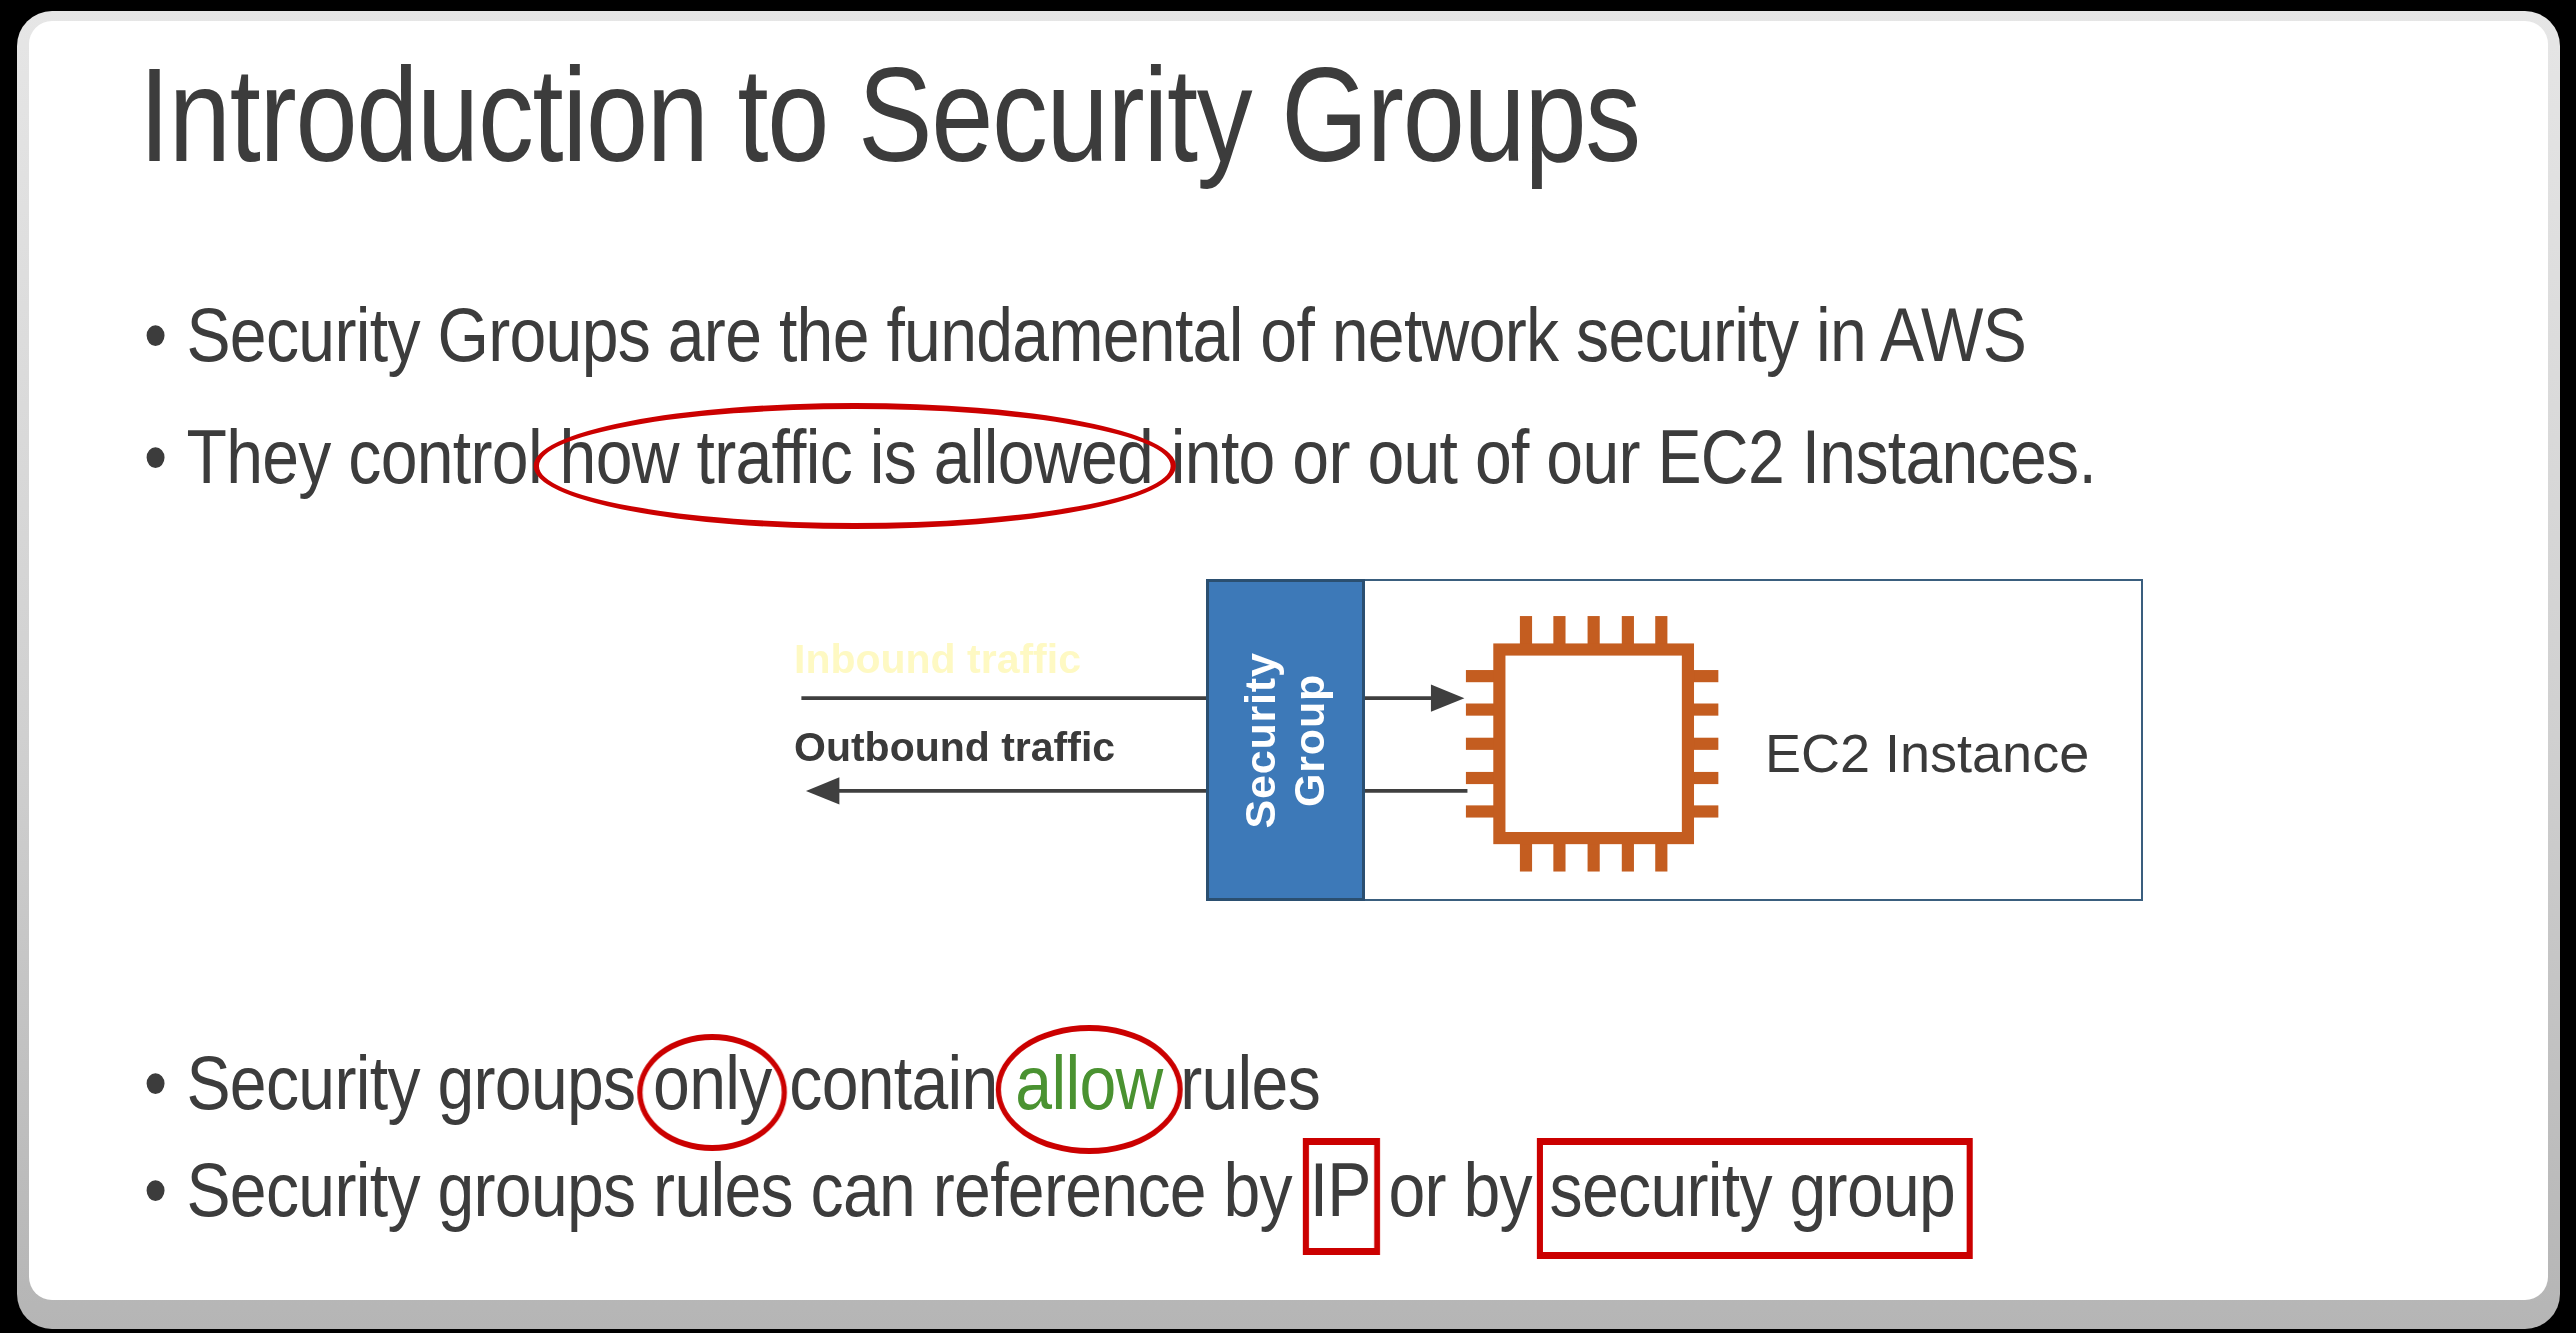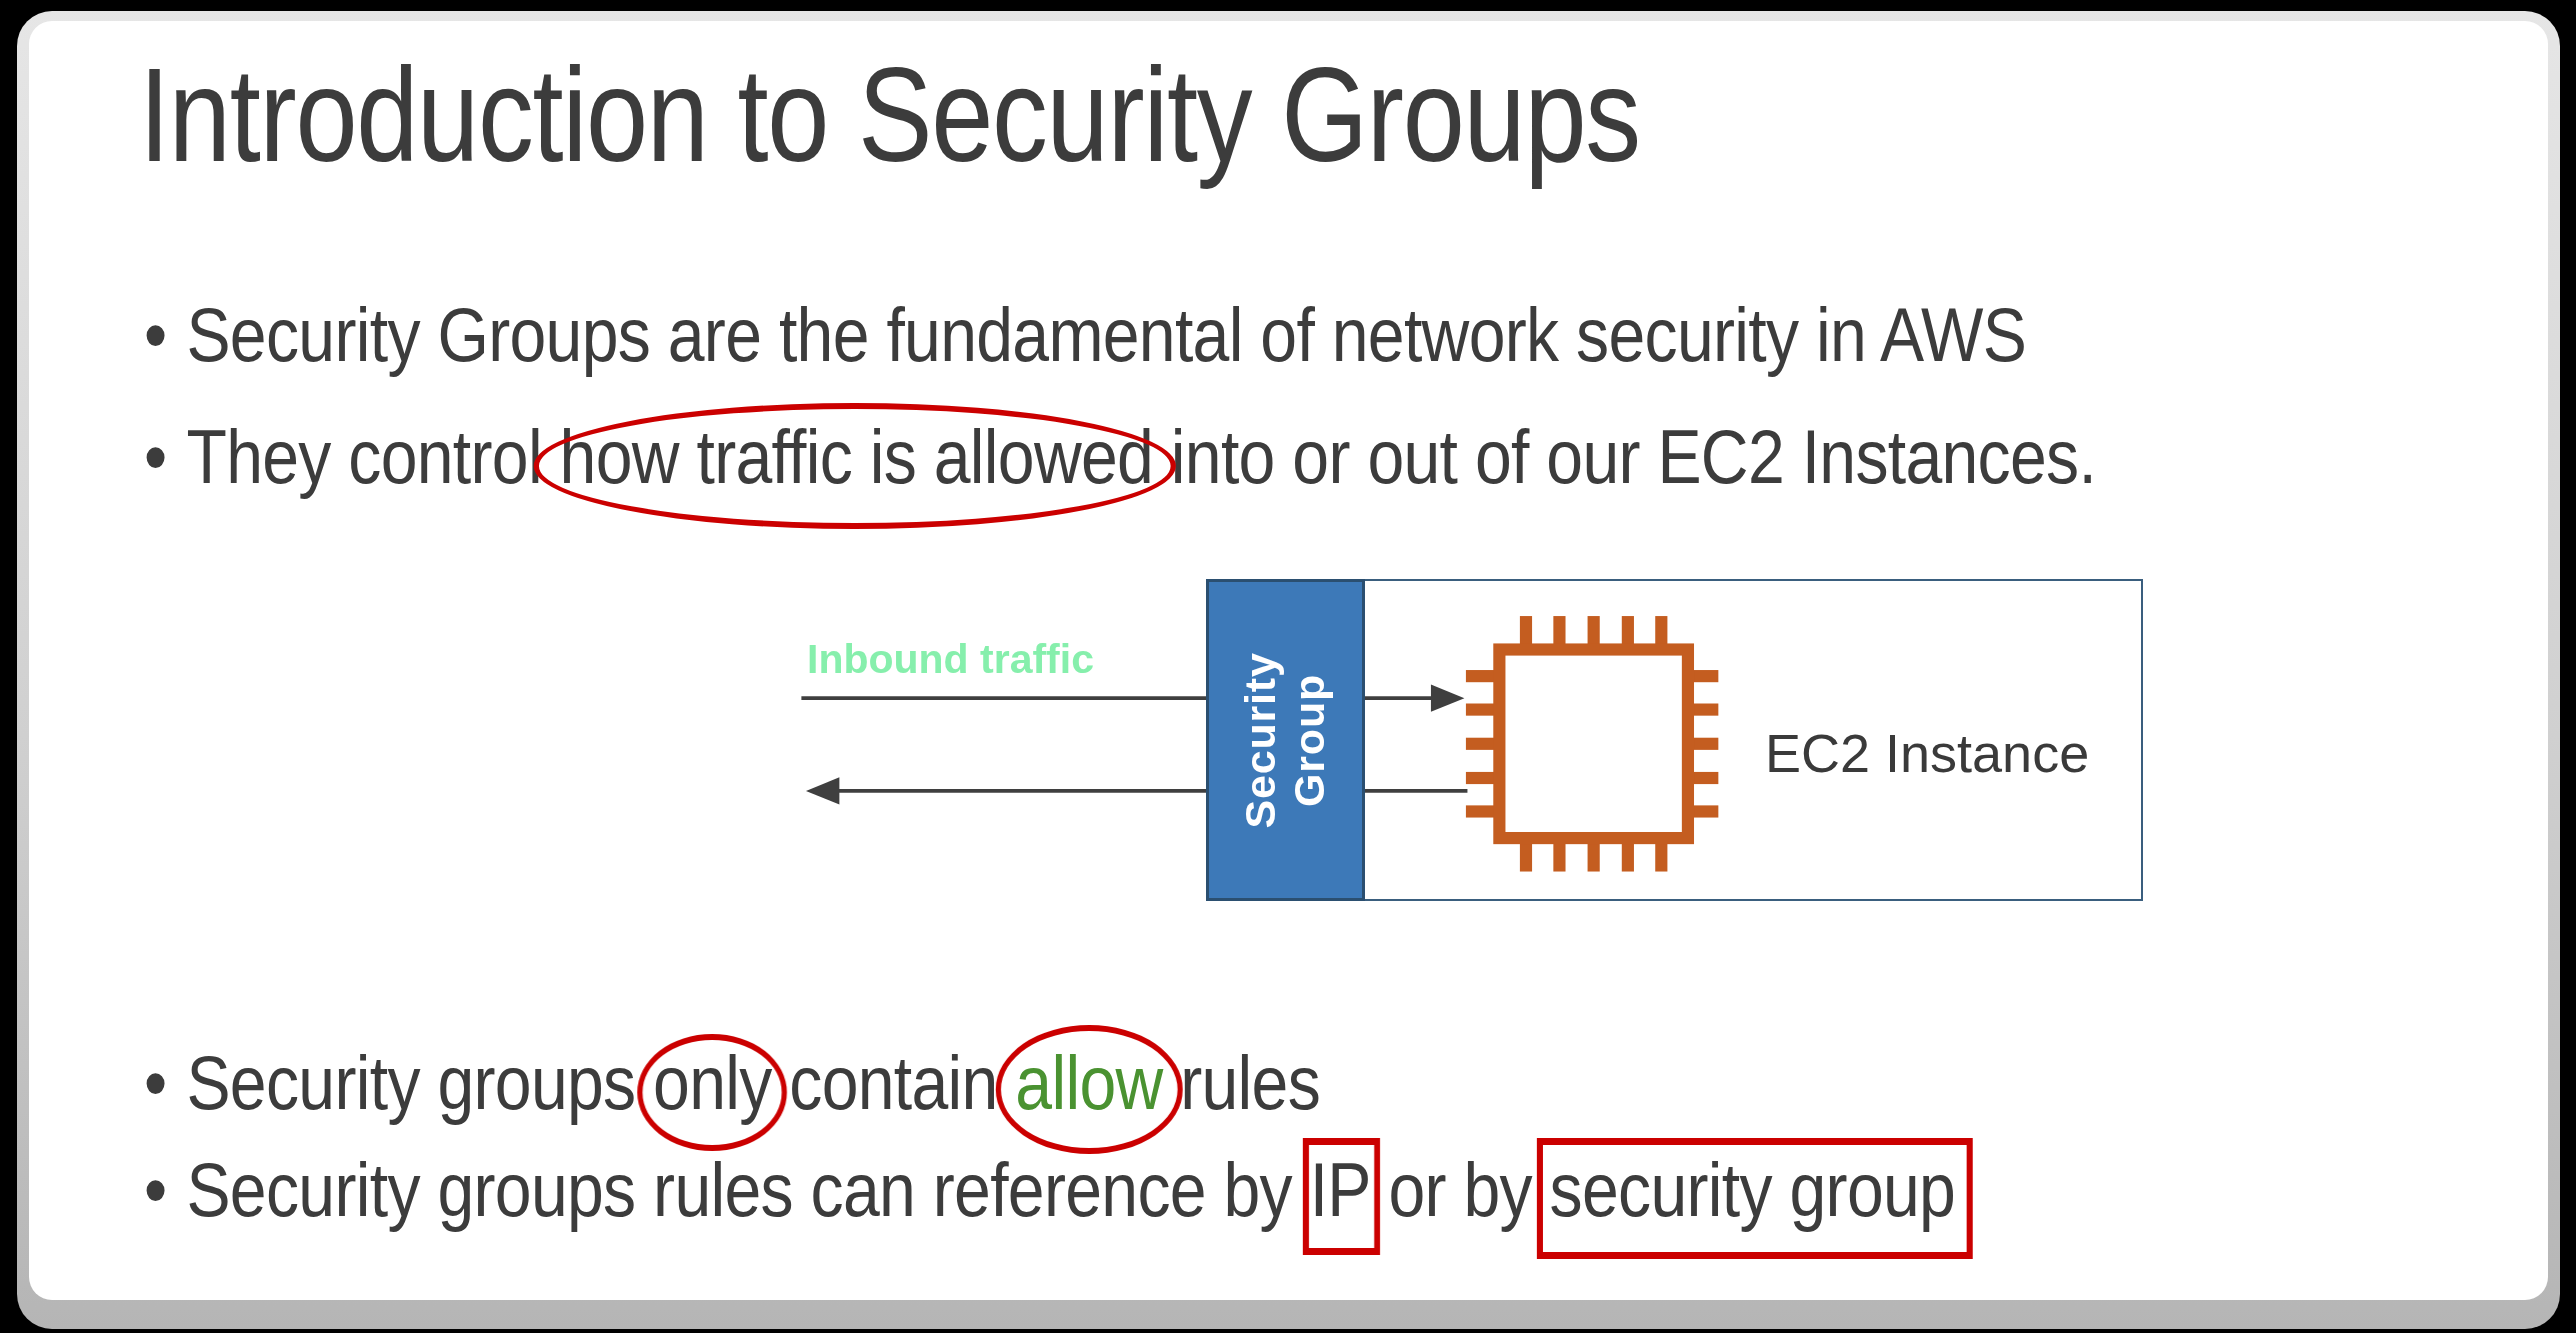--- a/index.html
+++ b/index.html
@@ -36,21 +36,21 @@
   
   .outer-rect{position:absolute;left:1206px;top:579px;width:937px;height:322px;
               border:2.3px solid #3A5E7E;box-sizing:border-box;}
   .diag-svg{position:absolute;left:0;top:0;width:2576px;height:1334px;}
   .sg-box{position:absolute;left:1206px;top:579px;width:159px;height:322px;background:#3D79B8;
           border:3px solid #2B4F70;box-sizing:border-box;display:flex;align-items:center;justify-content:center;}
   .sg-text{transform:rotate(-90deg);width:228px;text-align:center;color:#ffffff;font-size:43px;
            font-weight:700;line-height:1.15;letter-spacing:0.8px;}
   .lbl{position:absolute;white-space:nowrap;}
   .www{left:465px;top:683px;font-size:113px;font-weight:700;letter-spacing:-3.8px;color:#3F3F3F;line-height:1;}
-  .inbound{left:794px;top:636px;font-size:41px;font-weight:700;color:#86efac;margin-left:13px;}
+  .inbound{left:794px;top:636px;font-size:41px;font-weight:700;color:#fef9c3;}
   .outbound{left:794px;top:724px;font-size:41px;font-weight:700;color:#3A3A3A;}
   .ec2{left:1765px;top:722px;font-size:54px;font-weight:400;color:#3A3A3A;}
 </style>
 </head>
 <body>
 
 <div class="stage">
   <div class="card">
     <div class="slide"></div>
   </div>
@@ -108,20 +108,21 @@
 
         <rect x="1972" y="854" width="248" height="248" fill="#FFFFFF" stroke="#C45D20" stroke-width="16"></rect>
       </g>
     </svg>
 
     <div class="sg-box">
       <div class="sg-text">Security Group</div>
     </div>
 
     <div class="lbl inbound">Inbound traffic</div>
+    <div class="lbl outbound">Outbound traffic</div>
     <div class="lbl ec2">EC2 Instance</div>
 
     <div class="bullet b3">
       <span class="dot">•</span>
       <span class="btext"><span>Security groups </span><span class="ann"><span>only</span><i class="shape ellipse e-only"></i></span><span> contain </span><span class="ann"><span class="allow-word">allow</span><i class="shape ellipse e-allow"></i></span><span> rules</span></span>
     </div>
 
     <div class="bullet b4">
       <span class="dot">•</span>
       <span class="btext"><span>Security groups rules can reference by </span><span class="ann"><span>IP</span><i class="shape rectann r-ip"></i></span><span> or by </span><span class="ann"><span>security group</span><i class="shape rectann r-sg"></i></span></span>

